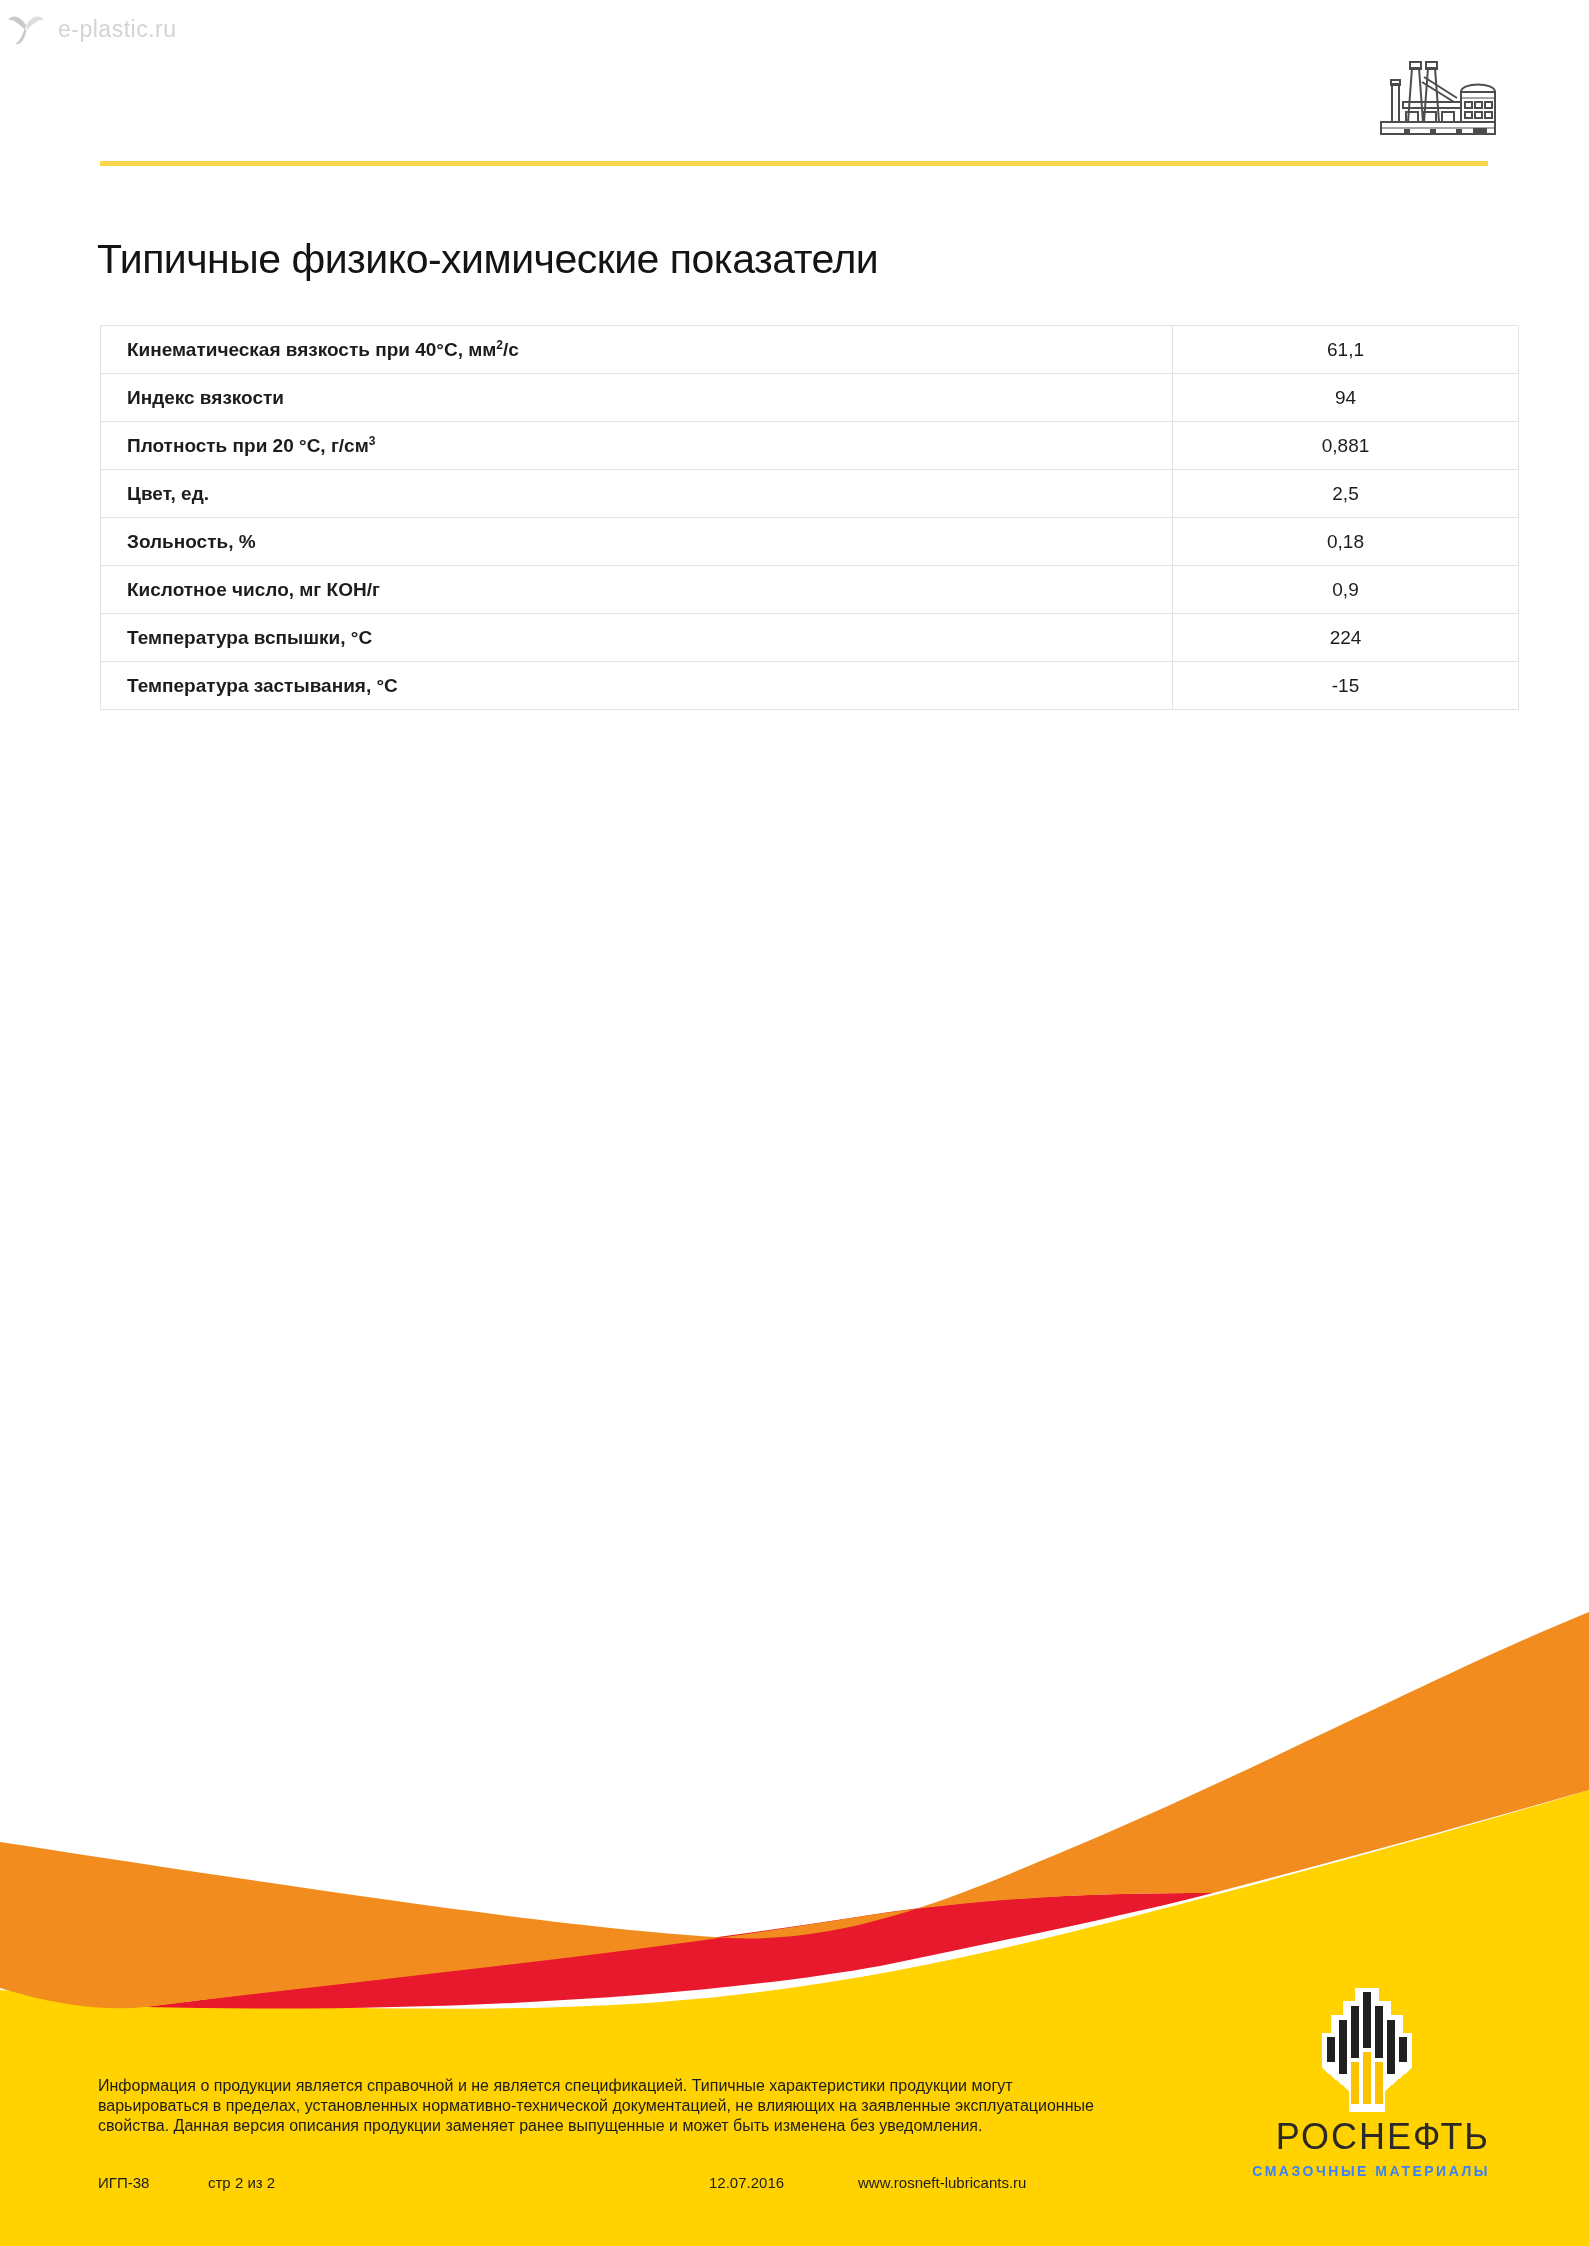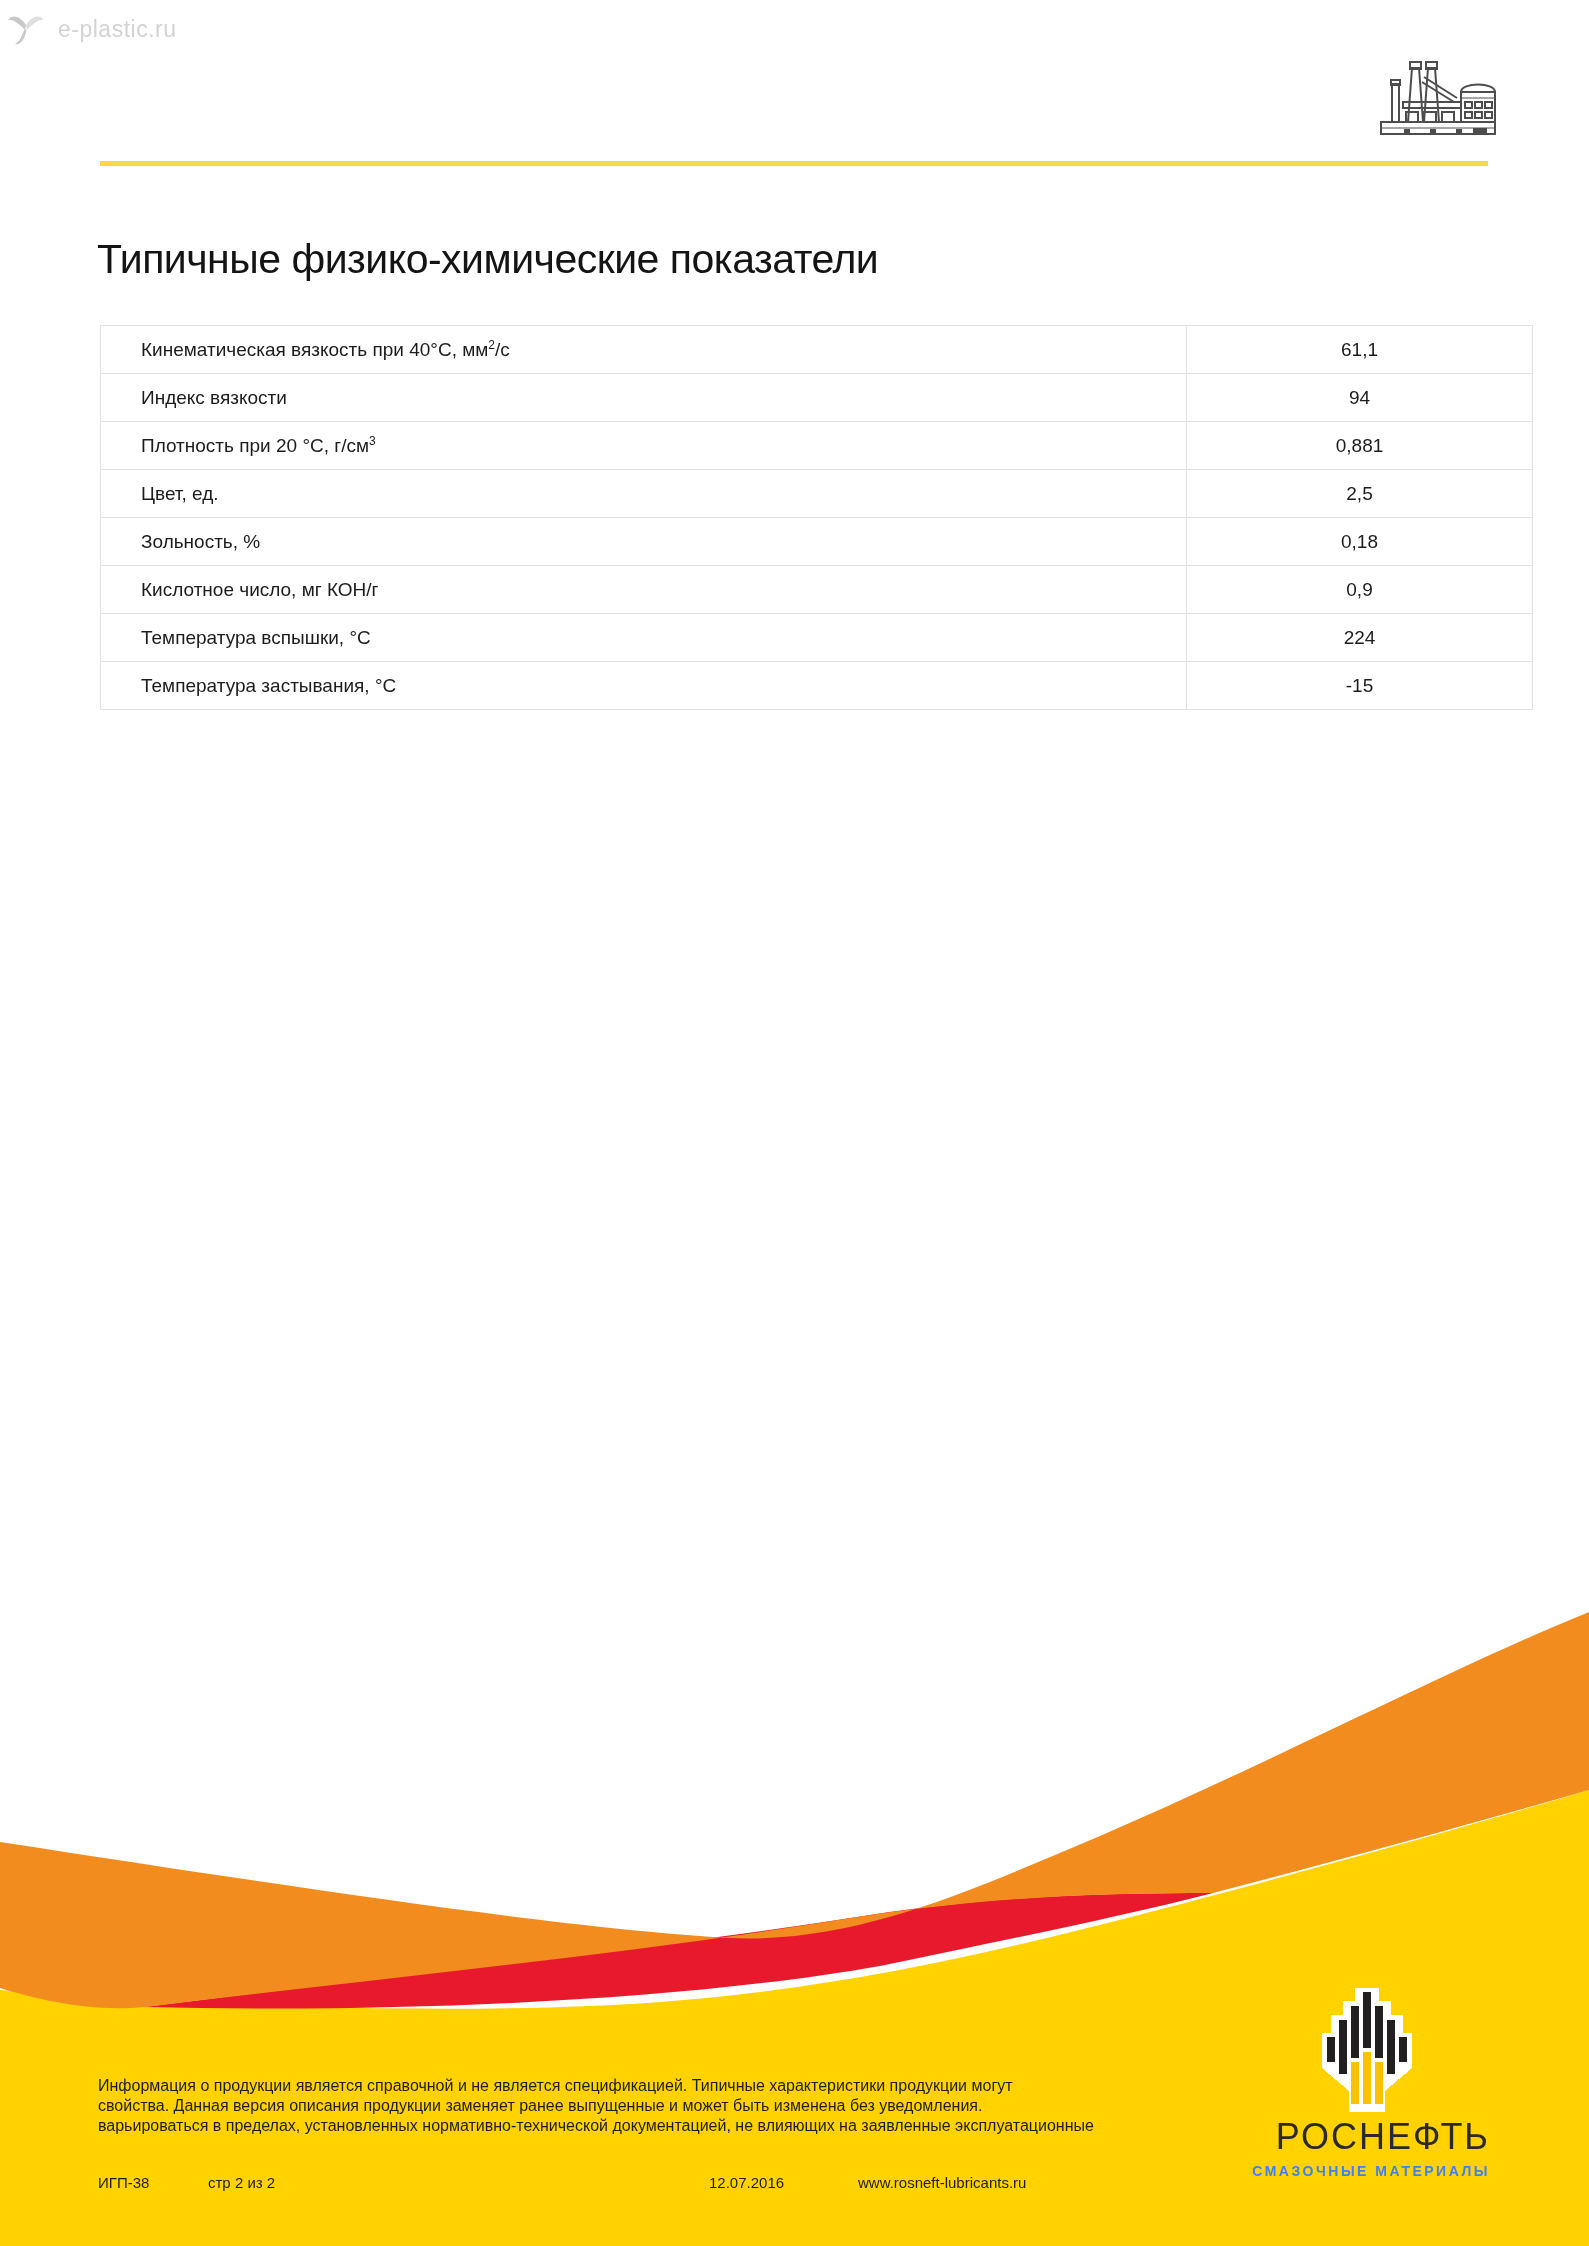--- a/index.html
+++ b/index.html
@@ -17,21 +17,21 @@
   .doc-title{position:absolute;left:97px;top:236px;font-size:41px;letter-spacing:-0.5px;color:#141414;}
   
   .props-table{
     position:absolute;left:100px;top:325px;width:1387px;
     border-collapse:collapse;table-layout:fixed;
   }
   .props-table td{
     border:1px solid #e2e2e2;height:45px;font-size:19px;color:#1c1c1c;
     background:#fff;
   }
-  .props-table td.lbl{padding-left:40px;width:1044px;}
+  .props-table td.lbl{padding-left:26px;width:1044px;font-weight:bold;}
   .props-table td.val{text-align:center;width:343px;}
   sup{font-size:12px;}
   
   .waves{position:absolute;left:0;top:1546px;width:1589px;height:700px;}
   
   .disclaimer{position:absolute;left:98px;top:2076px;font-size:16px;line-height:20px;color:#1d1d1b;}
   .disclaimer span{display:block;}
   .footer-row{position:absolute;left:0;top:2174px;width:1259px;height:26px;font-size:15px;color:#1d1d1b;}
   .footer-row .doc-code{position:absolute;left:98px;}
   .footer-row .page-num{position:absolute;left:208px;}
@@ -144,22 +144,22 @@
     <path fill="#E8192C" d="M145,461 C380,430 620,408 870,369 C1000,349 1110,347 1213,347
       C1115,372 1000,395 880,420 C700,452 420,468 145,461 Z"></path>
 
     <path fill="#F28C1E" d="M0,296 C300,342 560,382 730,392 C860,398 980,340 1100,290
       C1280,212 1460,118 1589,66 L1589,244 C1470,278 1340,314 1213,347
       C1110,347 1000,350 870,369 C620,410 380,432 145,461 C90,466 40,454 0,442 Z"></path>
   </svg>
 
   <div class="disclaimer">
     <span>Информация о продукции является справочной и не является спецификацией. Типичные характеристики продукции могут</span>
+    <span>варьироваться в пределах, установленных нормативно-технической документацией, не влияющих на заявленные эксплуатационные</span>
     <span>свойства. Данная версия описания продукции заменяет ранее выпущенные и может быть изменена без уведомления.</span>
-    <span>варьироваться в пределах, установленных нормативно-технической документацией, не влияющих на заявленные эксплуатационные</span>
   </div>
 
   <div class="footer-row">
     <span class="doc-code">ИГП-38</span>
     <span class="page-num">стр 2 из 2</span>
     <span class="date">12.07.2016</span>
     <a class="site" href="#">www.rosneft-lubricants.ru</a>
   </div>
 
   <svg class="brand-emblem" width="90" height="124" viewBox="0 0 90 124" shape-rendering="crispEdges">

